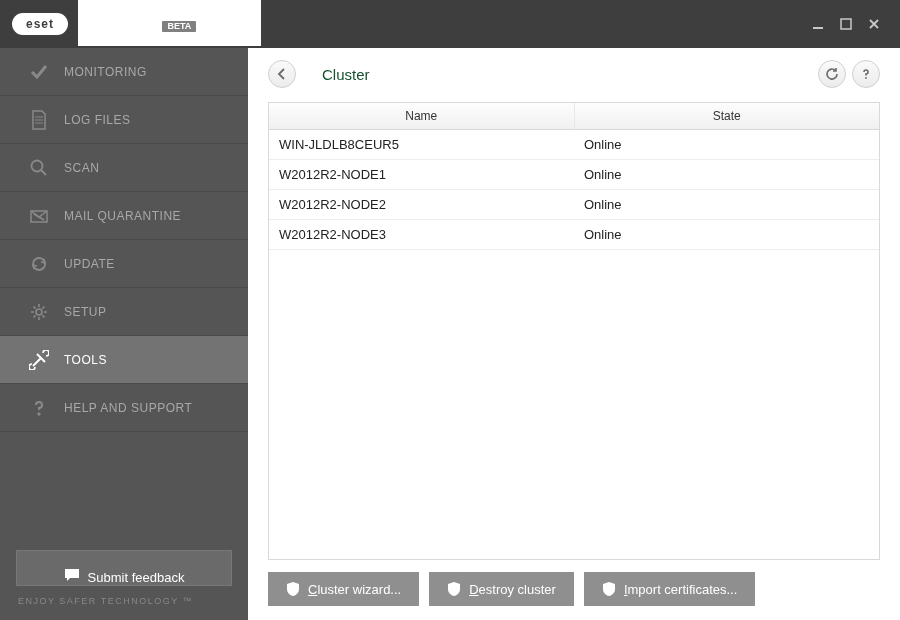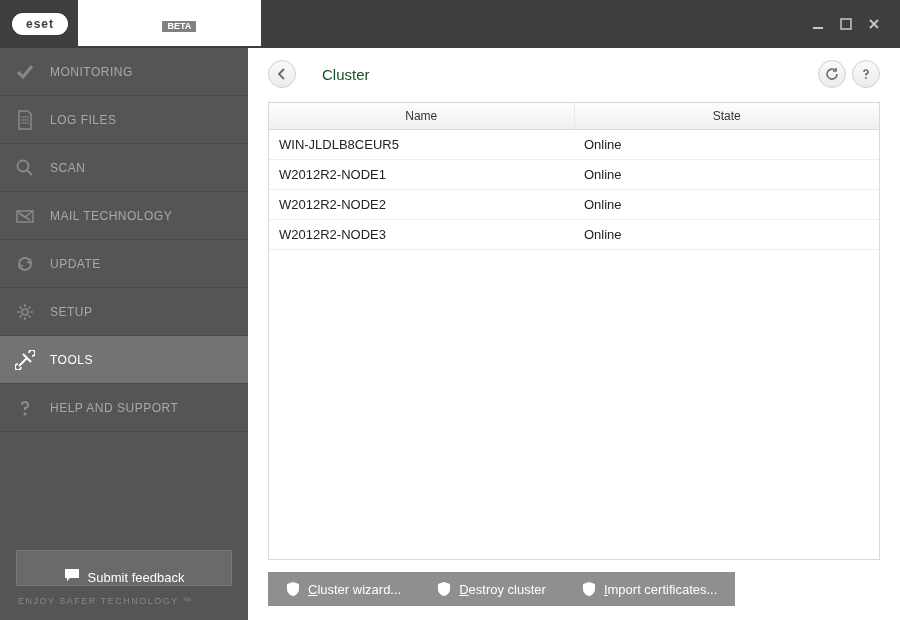--- a/index.html
+++ b/index.html
@@ -16,21 +16,21 @@
   .beta-badge { font-size: 9px; font-weight: bold; background: #808080; color: #fff; padding: 1px 5px; margin-left: 20px; border-radius: 1px; letter-spacing: 0; }
   .titlebar-spacer { flex: 1; }
   .winbtn { width: 28px; height: 28px; display: flex; align-items: center; justify-content: center; color: #c8c8c8; cursor: pointer; }
   
   
   .body { flex: 1; display: flex; overflow: hidden; }
   
   
   .sidebar { width: 248px; background: #555555; display: flex; flex-direction: column; }
   .nav { flex: 1; }
-  .nav-item { height: 48px; display: flex; align-items: center; padding: 0 14px; color: #a8a8a8; cursor: pointer; border-bottom: 1px solid #4a4a4a; }
+  .nav-item { height: 48px; display: flex; align-items: center; padding: 0 28px; color: #a8a8a8; cursor: pointer; border-bottom: 1px solid #4a4a4a; }
   .nav-item.active { background: #737373; color: #fff; }
   .nav-item.active .nav-icon svg { stroke: #fff; fill: #fff; }
   .nav-icon { width: 22px; height: 22px; margin-right: 14px; display: flex; align-items: center; justify-content: center; }
   .nav-icon svg { stroke: #898989; fill: #898989; }
   .nav-label { font-size: 12px; letter-spacing: 0.5px; }
   .feedback-btn { margin: 12px 16px 10px 16px; height: 36px; background: #6a6a6a; color: #fff; display: flex; align-items: flex-end; justify-content: center; font-size: 13px; cursor: pointer; border: 1px solid #777; }
   .feedback-btn .icon { margin-right: 8px; }
   .tagline { font-size: 9px; letter-spacing: 1.5px; color: #888; padding: 0 18px 14px 18px; }
   
   
@@ -42,21 +42,21 @@
   .header-actions { display: flex; gap: 6px; }
   
   .table-container { flex: 1; border: 1px solid #d9d9d9; overflow: auto; }
   table { width: 100%; border-collapse: collapse; }
   thead th { background: linear-gradient(#fdfdfd,#f0f0f0); font-weight: normal; font-size: 12px; color: #333; height: 26px; border-bottom: 1px solid #d9d9d9; border-right: 1px solid #e8e8e8; }
   thead th:last-child { border-right: none; }
   tbody td { height: 30px; padding: 0 10px; font-size: 13px; color: #222; border-bottom: 1px solid #eee; }
   col.name { width: 50%; }
   col.state { width: 50%; }
   
-  .footer-actions { display: flex; margin-top: 12px; }
+  .footer-actions { display: flex; gap: 10px; margin-top: 12px; }
   .action-btn { height: 34px; padding: 0 18px; background: #8f8f8f; color: #fff; display: flex; align-items: center; font-size: 13px; cursor: pointer; border: none; }
   .action-btn .icon { margin-right: 8px; display: flex; }
   .action-btn .underline { text-decoration: underline; }
 </style>
 </head>
 <body>
 
 <div class="window">
 
   <div class="titlebar">
@@ -126,21 +126,21 @@
         </div>
 
         <div class="nav-item">
           <span class="nav-icon">
             <svg width="20" height="20" viewBox="0 0 20 20">
                 <rect x="2" y="5" width="16" height="11" fill="none" stroke-width="1.5"></rect>
                 <path d="M2 5 L10 11 L18 5" fill="none" stroke-width="1.5"></path>
                 <path d="M5 8 L15 14" stroke-width="1.8"></path>
               </svg>
           </span>
-          <span class="nav-label">MAIL TECHNOLOGY</span>
+          <span class="nav-label">MAIL QUARANTINE</span>
         </div>
 
         <div class="nav-item">
           <span class="nav-icon">
             <svg width="20" height="20" viewBox="0 0 20 20">
                 <path d="M4 10 A6 6 0 0 1 16 10 M16 10 A6 6 0 0 1 4 10" fill="none" stroke-width="1.8"></path>
                 <path d="M15 5 L16 9 L12 8" fill="none" stroke-width="1.5"></path>
                 <path d="M5 15 L4 11 L8 12" fill="none" stroke-width="1.5"></path>
               </svg>
           </span>

